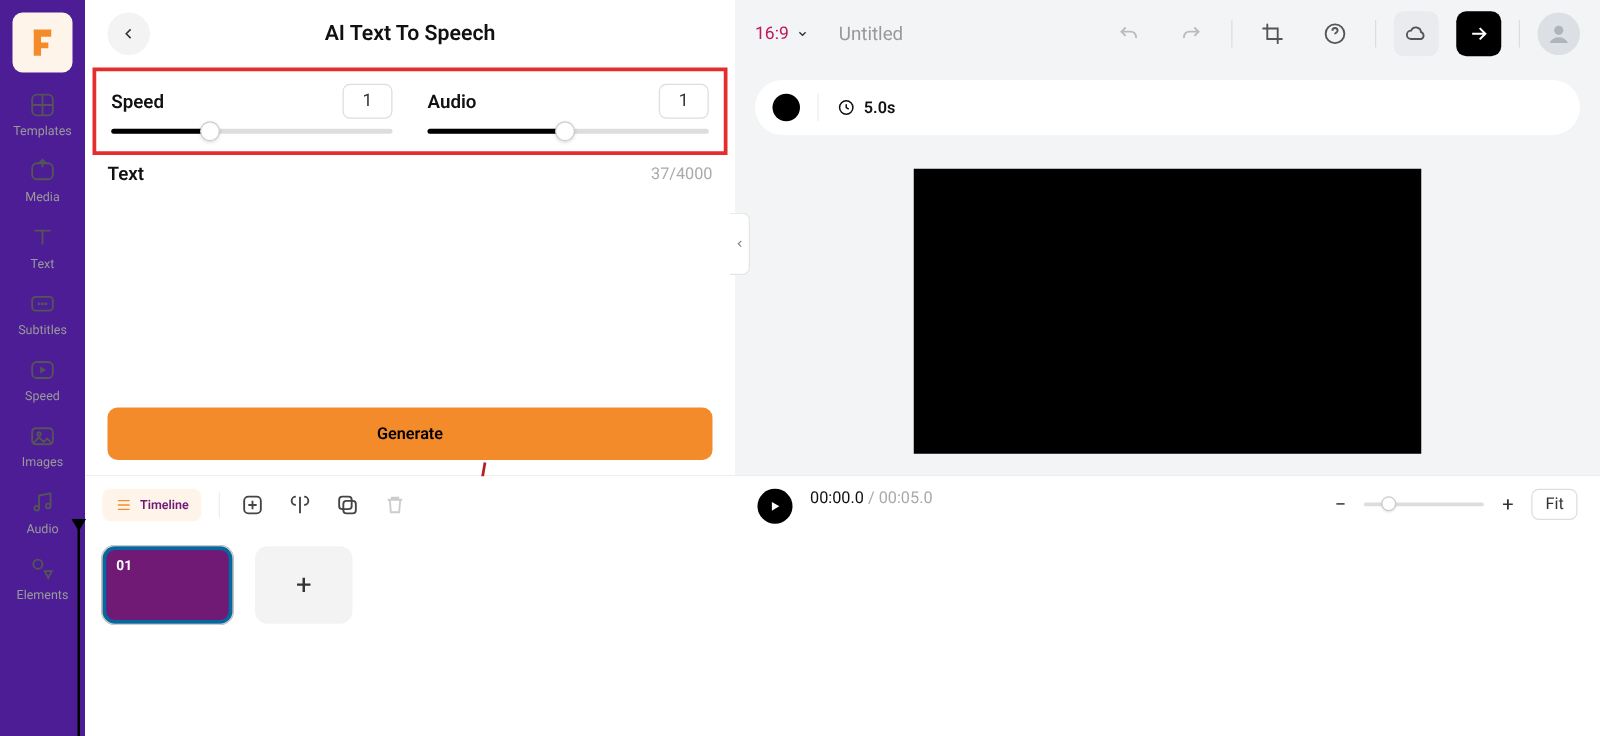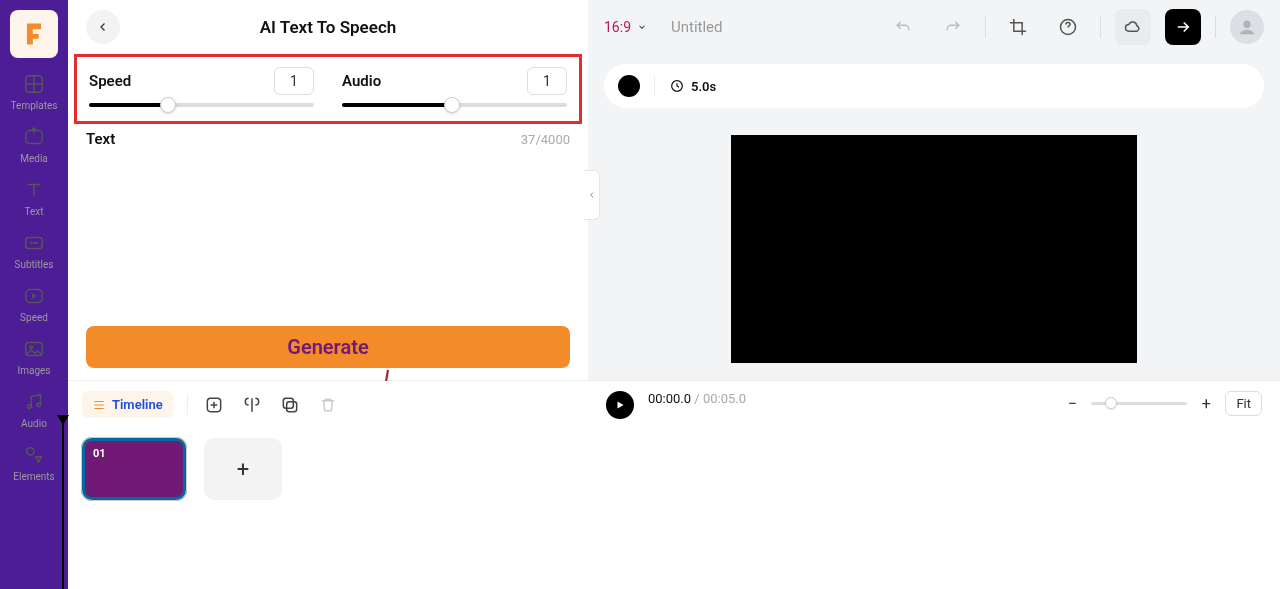--- a/index.html
+++ b/index.html
@@ -23,21 +23,21 @@
 .slider-val { width: 40px; height: 28px; border: 1px solid #ddd; border-radius: 6px; text-align: center; font-size: 14px; line-height: 26px; color: #333; }
 .slider-track { position: relative; height: 4px; background: #ddd; border-radius: 2px; }
 .slider-fill { position: absolute; left: 0; top: 0; height: 4px; background: #000; border-radius: 2px; }
 .slider-thumb { position: absolute; top: -6px; width: 16px; height: 16px; border-radius: 50%; background: #fff; border: 1px solid #ccc; box-shadow: 0 1px 3px rgba(0,0,0,0.15); }
 .text-section { padding: 0 18px; flex: 1; display: flex; flex-direction: column; position: relative; }
 .text-head { display: flex; justify-content: space-between; align-items: center; margin-bottom: 6px; }
 .text-label { font-size: 15px; font-weight: 600; color: #111; }
 .text-count { font-size: 13px; color: #aaa; }
 .textarea { flex: 1; min-height: 130px; border: 1px solid #e5e5e5; border-radius: 8px; padding: 10px 12px; font-size: 14px; color: #333; resize: none; outline: none; }
 .arrow-anno { position: absolute; left: 295px; top: 235px; color: #b22222; pointer-events:none; }
-.generate-btn { margin: 14px 18px 12px 18px; height: 42px; background: #f48b2a; color: #701a75; font-size: 20px; font-weight: 600; border: none; border-radius: 8px; cursor: pointer; }
+.generate-btn { margin: 14px 18px 12px 18px; height: 42px; background: #f48b2a; color: #000000; font-size: 13px; font-weight: 600; border: none; border-radius: 8px; cursor: pointer; }
 .collapse-tab { position: absolute; right: -12px; top: 170px; width: 16px; height: 50px; background: #fff; border: 1px solid #e5e5e5; border-left: none; border-radius: 0 6px 6px 0; display: flex; align-items: center; justify-content: center; cursor: pointer; color: #888; font-size: 10px; }
 .panel-right { flex: 1; background: #f2f4f6; display: flex; flex-direction: column; }
 .top-bar { height: 54px; display: flex; align-items: center; padding: 0 16px; gap: 14px; }
 .aspect { display: flex; align-items: center; gap: 6px; font-size: 14px; color: #be185d; cursor: pointer; }
 .title-input { flex: 0 0 auto; margin-left: 10px; font-size: 15px; color: #999; background: transparent; border: none; outline: none; width: 120px; }
 .spacer { flex: 1; }
 .icon-btn { width: 36px; height: 36px; display: flex; align-items: center; justify-content: center; border-radius: 8px; cursor: pointer; color: #555; }
 .icon-btn.disabled { color: #bbb; }
 .icon-btn.dark { background: #000; color: #fff; }
 .icon-btn.light { background: #e9ebee; }
@@ -45,21 +45,21 @@
 .avatar { width: 34px; height: 34px; border-radius: 50%; background: #dcdfe3; display:flex; align-items:center; justify-content:center; }
 .clip-bar { margin: 10px 16px; height: 44px; background: #fff; border-radius: 22px; display: flex; align-items: center; padding: 0 14px; gap: 14px; }
 .clip-dot { width: 22px; height: 22px; border-radius: 50%; background: #000; }
 .clip-sep { width: 1px; height: 22px; background: #eee; }
 .clip-time { display: flex; align-items: center; gap: 6px; font-size: 13px; font-weight: 600; color: #111; }
 .preview-area { flex: 1; display: flex; align-items: center; justify-content: center; }
 .preview-canvas { width: 406px; height: 228px; background: #000; }
 .bottom-row { height: 209px; display: flex; border-top: 1px solid #eee; }
 .bottom-left { width: 520px; background: #fff; padding: 10px 14px 10px 14px; display: flex; flex-direction: column; gap: 14px; position: relative; }
 .tl-toolbar { display: flex; align-items: center; gap: 14px; }
-.tl-badge { display: flex; align-items: center; gap: 6px; background: #fff4ea; color: #1d4ed8; font-size: 13px; font-weight: 600; padding: 6px 10px; border-radius: 6px; cursor: pointer; }
+.tl-badge { display: flex; align-items: center; gap: 6px; background: #fff4ea; color: #701a75; font-size: 10px; font-weight: 600; padding: 6px 10px; border-radius: 6px; cursor: pointer; }
 .tl-sep { width: 1px; height: 20px; background: #eee; }
 .tl-icon { width: 24px; height: 24px; display: flex; align-items: center; justify-content: center; color: #444; cursor: pointer; }
 .tl-icon.mute { color: #ccc; }
 .clips-row { display: flex; gap: 18px; align-items: center; margin-top: 6px; }
 .clip-thumb { width: 104px; height: 62px; background: #701a75; border: 3px solid #0369a1; outline: 1px solid #ccc; border-radius: 10px; position: relative; box-shadow: 0 0 0 1px #888; }
 .clip-num { position: absolute; top: 6px; left: 8px; color: #fff; font-size: 11px; font-weight: 700; }
 .add-clip { width: 78px; height: 62px; background: #f3f3f3; border-radius: 10px; display: flex; align-items: center; justify-content: center; font-size: 22px; color: #333; cursor: pointer; }
 .add-audio { border: 1px dashed #d8d8d8; border-radius: 8px; height: 36px; display: flex; align-items: center; gap: 8px; padding: 0 12px; color: #999; font-size: 13px; cursor: pointer; }
 .playhead { position: absolute; left: -6px; top: 40px; bottom: 0; width: 2px; background: #000; }
 .playhead::before { content: ""; position: absolute; top: -6px; left: -5px; width: 12px; height: 10px; background: #000; clip-path: polygon(0 0,100% 0,50% 100%); }

